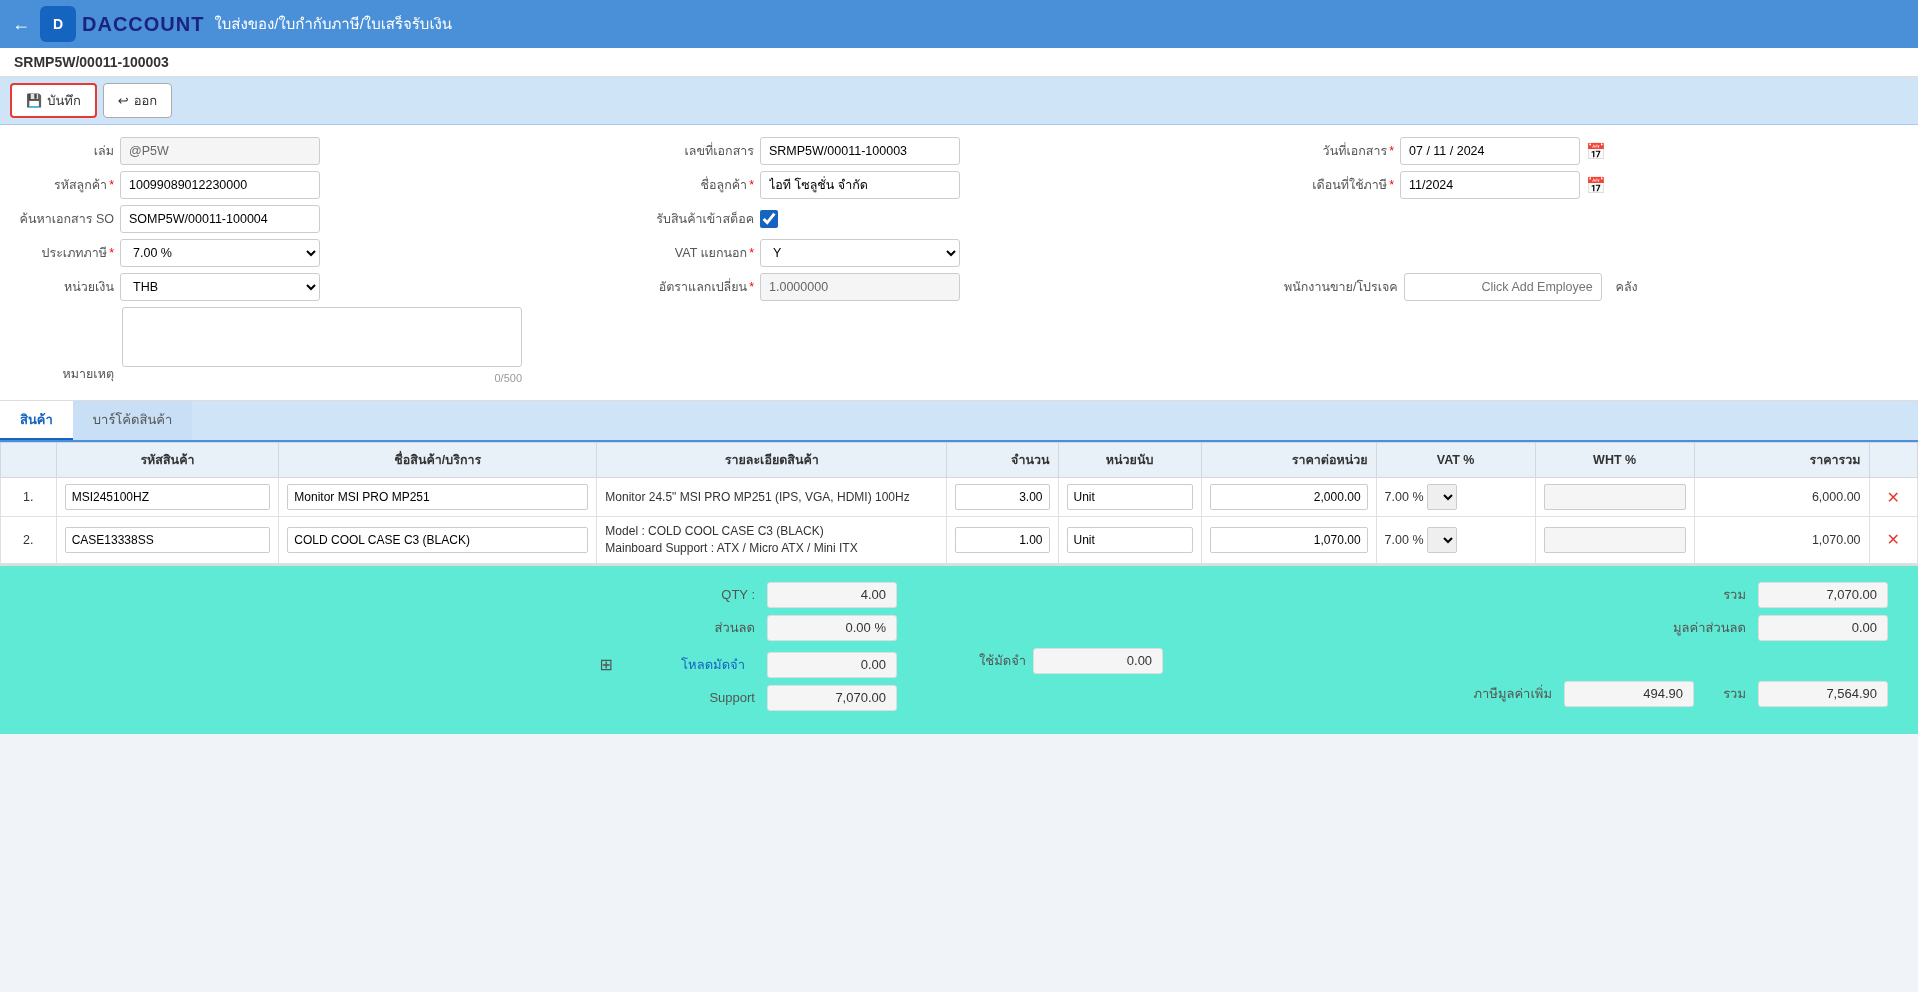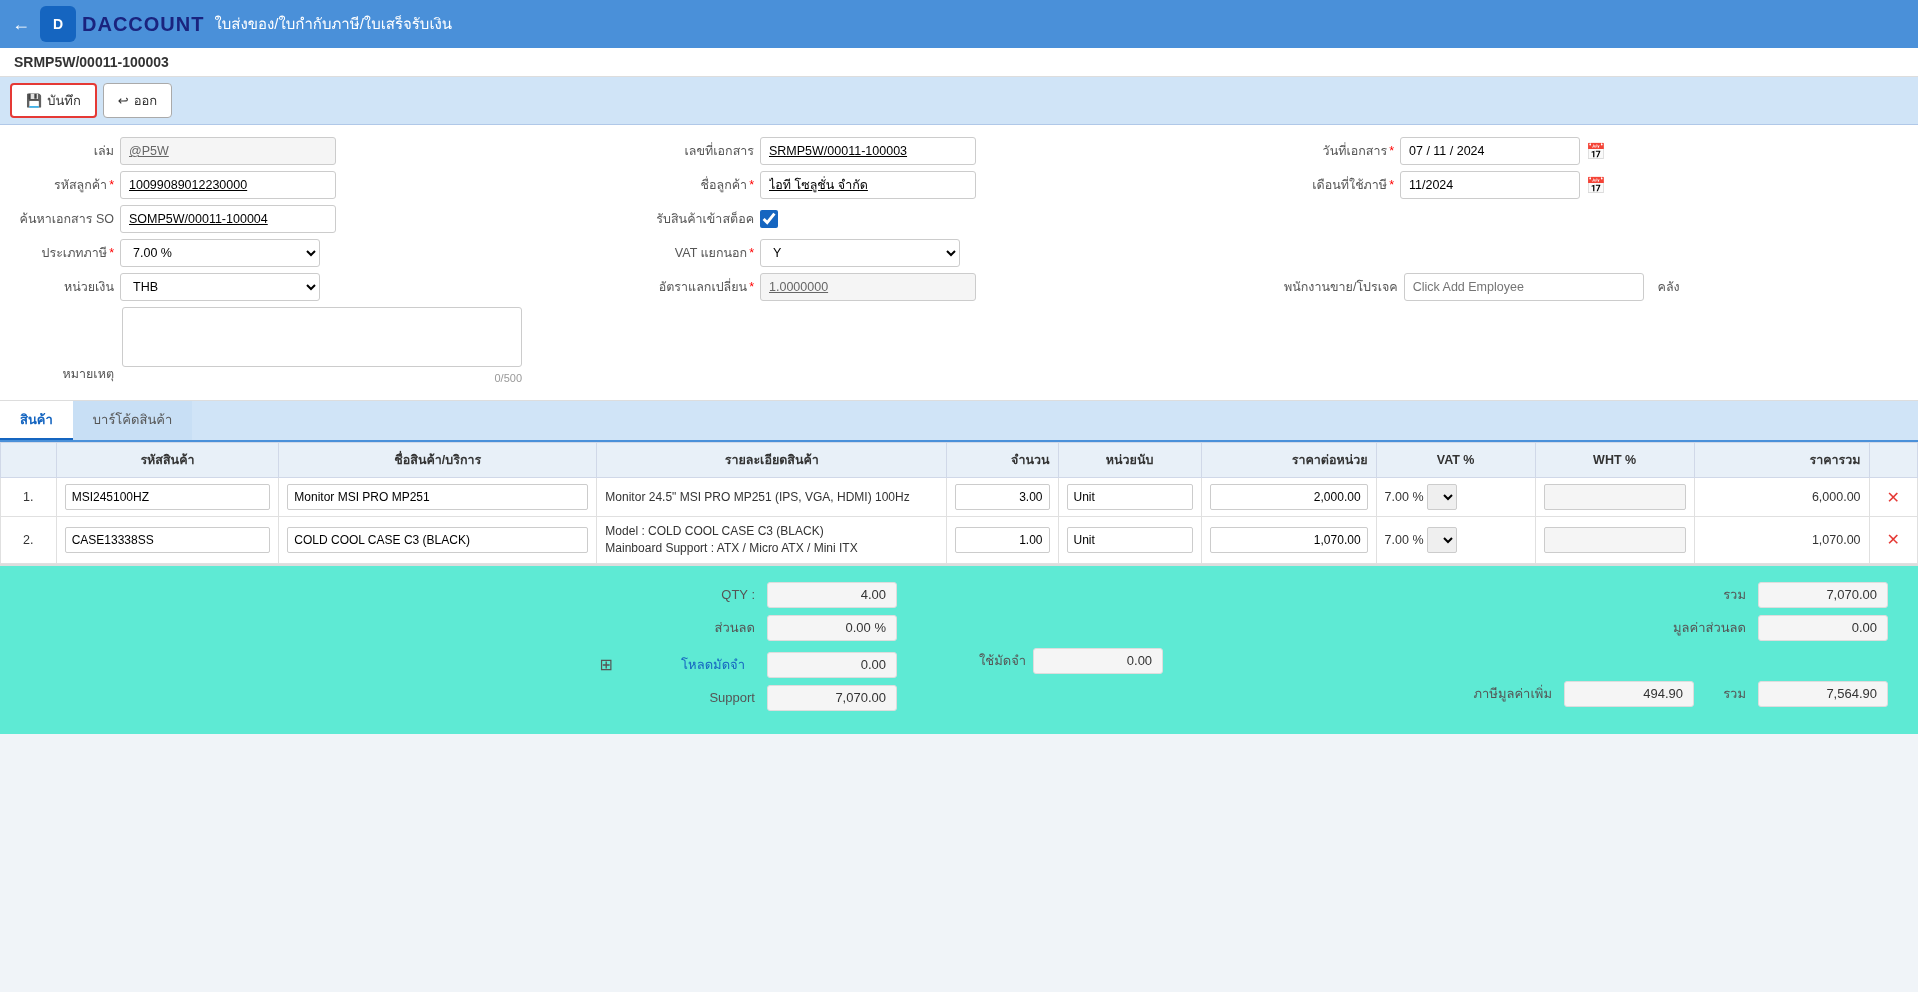--- a/index.html
+++ b/index.html
@@ -17,21 +17,21 @@
 
     
     .doc-number-bar { background: white; padding: 6px 14px; font-weight: bold; font-size: 14px; border-bottom: 1px solid #ddd; }
 
     
     .action-toolbar { background: #d0e4f7; padding: 6px 10px; display: flex; gap: 6px; border-bottom: 1px solid #b0c8e8; }
     .btn-save { display: flex; align-items: center; gap: 5px; background: white; border: 2px solid #e53935; border-radius: 4px; padding: 5px 14px; cursor: pointer; font-size: 13px; color: #333; }
     .btn-exit { display: flex; align-items: center; gap: 5px; background: white; border: 1px solid #aaa; border-radius: 4px; padding: 5px 14px; cursor: pointer; font-size: 13px; color: #333; }
     .form-input { border: 1px solid #ccc; border-radius: 3px; padding: 4px 8px; font-size: 12.5px; background: white; height: 28px; }
     .form-input.readonly { background: #f5f5f5; color: #666; }
-    .form-input-wide { width: 216px; text-decoration: underline; }
+    .form-input-wide { width: 200px; }
     .form-input-med { width: 180px; }
     .form-select { border: 1px solid #ccc; border-radius: 3px; padding: 4px 8px; font-size: 12.5px; background: white; height: 28px; cursor: pointer; }
     .form-checkbox { width: 18px; height: 18px; accent-color: #1565c0; cursor: pointer; }
     .form-textarea { border: 1px solid #ccc; border-radius: 3px; padding: 4px 8px; font-size: 12.5px; width: 400px; height: 60px; resize: none; }
     .char-count { color: #999; font-size: 11px; text-align: right; margin-top: 2px; }
     .calendar-icon { color: #1565c0; cursor: pointer; font-size: 16px; }
 
     
     .tabs-section { background: #d0e4f7; padding: 0; border-bottom: 2px solid #4a90d9; }
     .tabs-row { display: flex; }
@@ -162,21 +162,21 @@
       <select class="form-select" style="width:200px;">
         <option>THB</option>
       </select>
     </div>
     <div class="field-group">
       <span class="field-label req">อัตราแลกเปลี่ยน</span>
       <input class="form-input form-input-wide readonly" type="text" value="1.0000000" readonly="" style="">
     </div>
     <div class="field-group">
       <span class="field-label">พนักงานขาย/โปรเจค</span>
-      <input class="form-input" type="text" placeholder="Click Add Employee" style="width: 240px; color: rgb(170, 170, 170);">
+      <input class="form-input" type="text" placeholder="Click Add Employee" style="width: 198px; color: rgb(170, 170, 170); text-align: right;">
       <span class="field-label" style="min-width:30px;">คลัง</span>
     </div>
   </div>
 
   <div style="display:flex; align-items:flex-end; gap:8px; margin-bottom: 8px; padding-bottom:8px;">
     <span class="field-label">หมายเหตุ</span>
     <div>
       <textarea class="form-textarea" style=""></textarea>
       <div class="char-count">0/500</div>
     </div>

